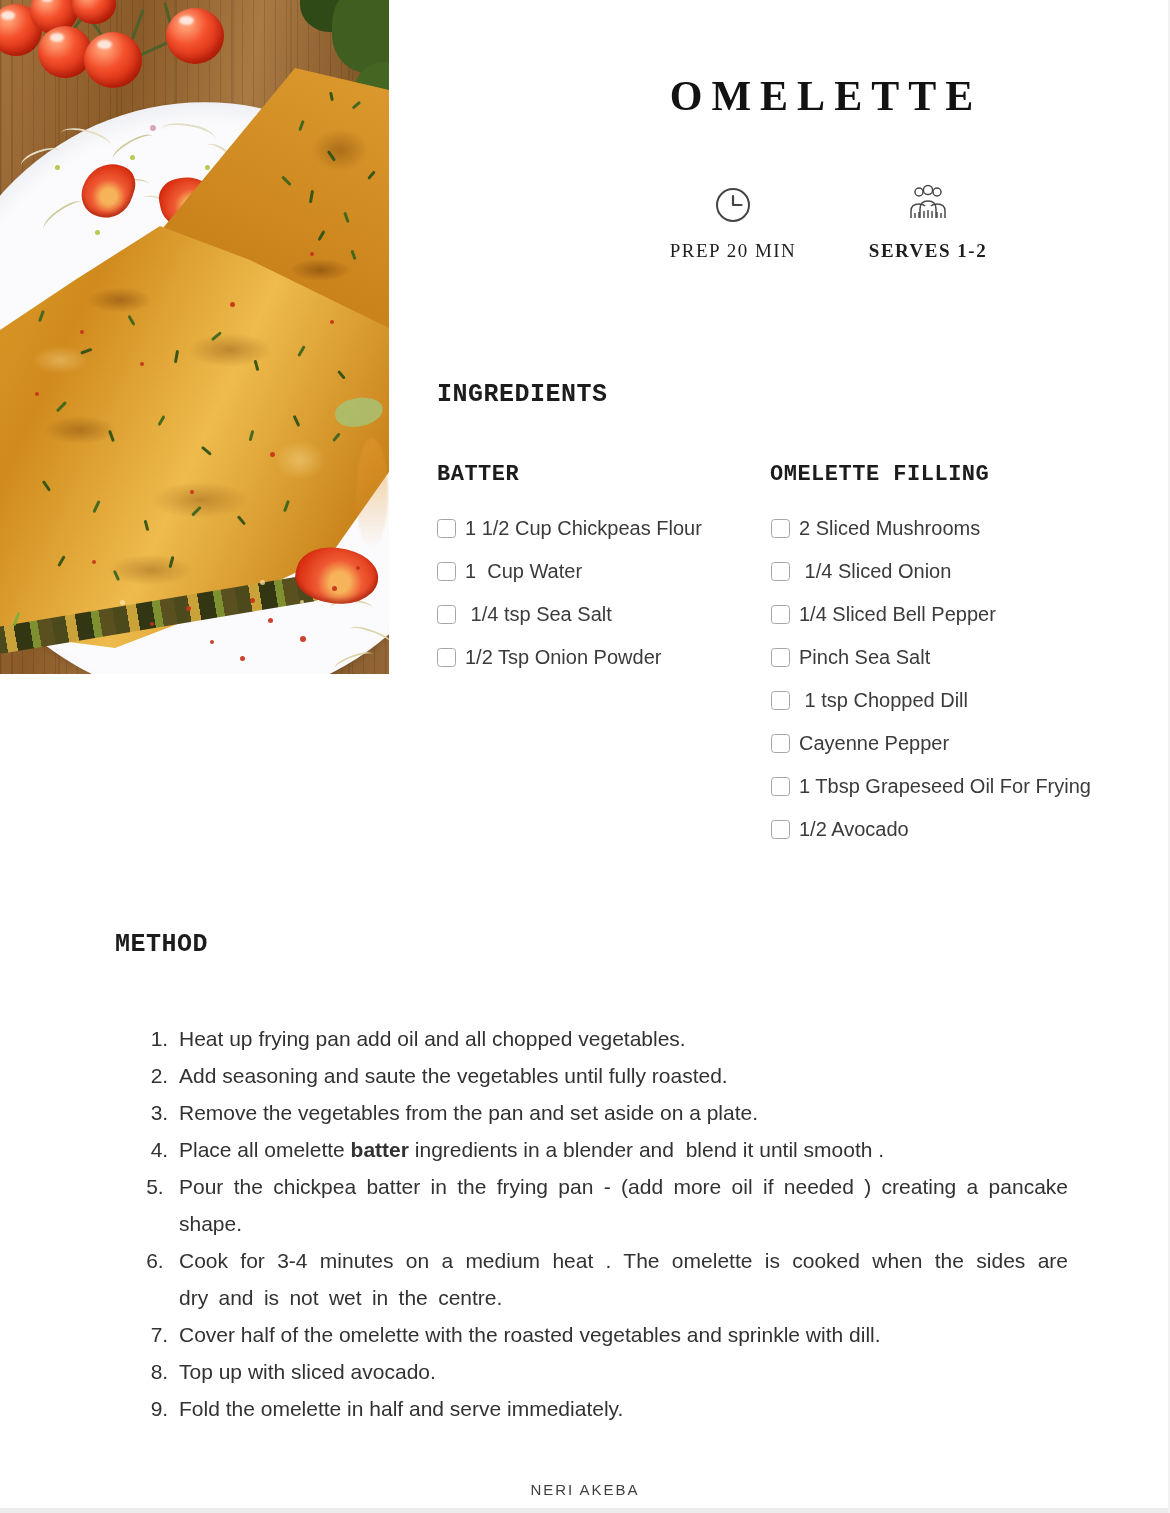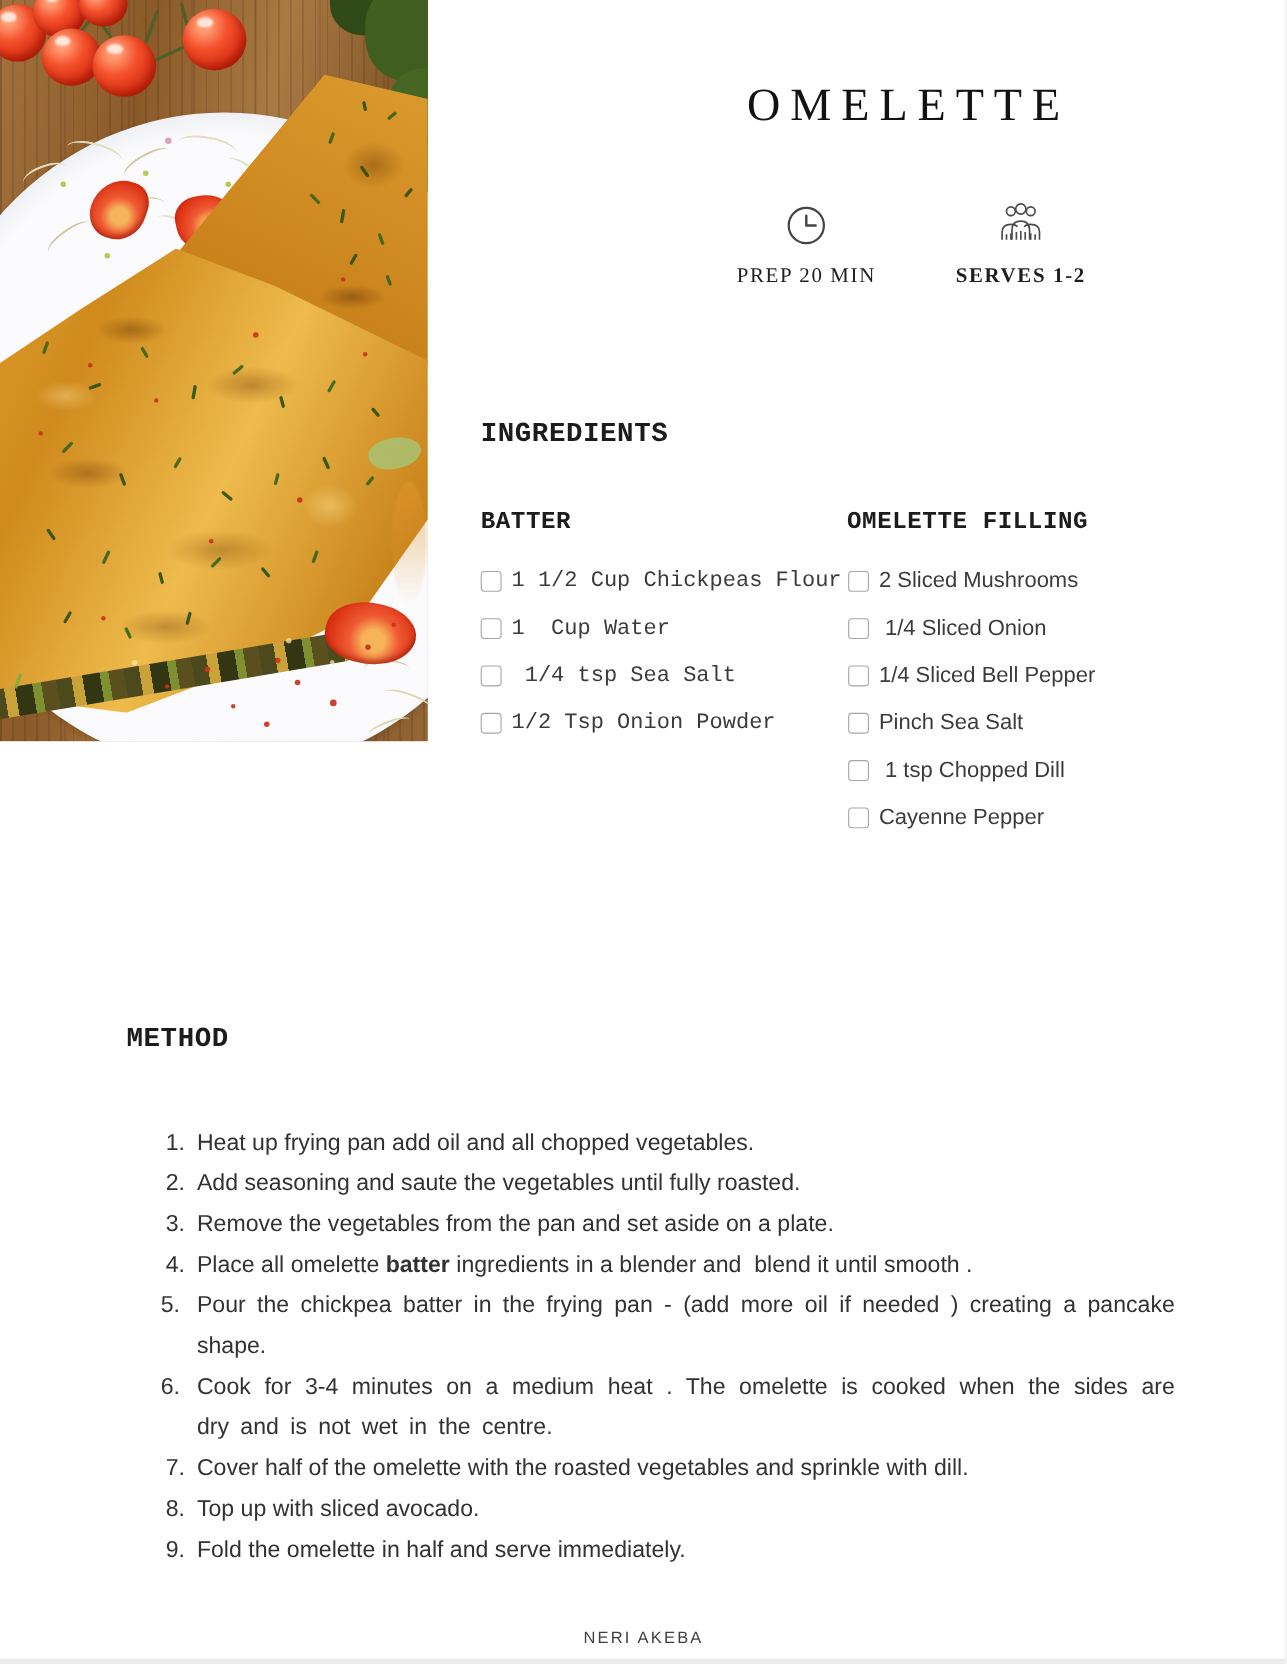--- a/index.html
+++ b/index.html
@@ -52,36 +52,36 @@
       radial-gradient(ellipse 40px 20px at 60px 360px,  rgba(252,228,160,.40), rgba(0,0,0,0) 70%); }
   .filling-band { left:-8px; top:628px; width:335px; height:27px; transform:rotate(-9.5deg); transform-origin:left center;
     border-radius:10px;
     background: repeating-linear-gradient(90deg,#4c4a1c 0 14px,#c9a23a 14px 24px,#323612 24px 40px,#7f9030 40px 48px,#5a4f1e 48px 62px); }
   .smear { background:linear-gradient(180deg, rgba(225,150,45,.55), rgba(225,150,45,0)); border-radius:50%; filter:blur(1px); }
   .avoc { background:#aabf6e; border-radius:45% 55% 50% 50%; opacity:.9; }
 
   
   .serif { font-family:Liberation Mono, monospace; }
   .title { position:absolute; left:650px; top:72px; width:352px; text-align:center;
-    font-family:"Liberation Serif","DejaVu Serif",serif; font-weight:400; font-size:42px;
+    font-family:"Liberation Serif","DejaVu Serif",serif; font-weight:700; font-size:42px;
     letter-spacing:9px; color:#121212; }
   .meta-block { position:absolute; width:166px; display:flex; flex-direction:column; align-items:center; }
   .meta-prep   { left:650px; top:186px; }
   .meta-serves { left:845px; top:184px;font-weight:bold; }
   .meta-label { margin-top:16px; font-family:"Liberation Serif","DejaVu Serif",serif;
     font-size:19px; letter-spacing:1.5px; color:#1e1e1e; white-space:nowrap; }
   .meta-icon svg { display:block; }
 
   .h-ingredients { position:absolute; left:437px; top:380px; font-size:25px; font-weight:700;
     letter-spacing:0.5px; color:#1c1c1c; }
   .h-col { position:absolute; top:462px; font-size:22px; font-weight:700; letter-spacing:0.5px; color:#1c1c1c; }
   .h-batter { left:437px; } .h-filling { left:770px; }
 
   .checklist { position:absolute; top:517px; }
-  .list-batter { left:437px; width:330px;font-family:Liberation Mono, monospace; }
+  .list-batter { left:437px; width:330px; }
   .list-filling { left:771px; width:395px; }
   .check-item { display:flex; align-items:center; height:23px; margin-bottom:20px; }
   .list-batter .check-item:nth-child(5) { margin-top:10px; }
   .checkbox { width:19px; height:19px; border:1.6px solid #a6a6a6; border-radius:3.5px;
     background:#fff; margin-right:9px; flex-shrink:0; }
   .check-label { font-size:20px; color:#3b3b3b; white-space:pre; }
 
   .h-method { position:absolute; left:115px; top:930px; font-size:25px; font-weight:700;
     letter-spacing:0.5px; color:#1c1c1c; }
   .method { position:absolute; left:133px; top:1004px; width:951px; }
@@ -285,20 +285,28 @@
       <span class="check-label">Pinch Sea Salt</span>
     </div>
     <div class="check-item">
       <span class="checkbox"></span>
       <span class="check-label"> 1 tsp Chopped Dill</span>
     </div>
     <div class="check-item">
       <span class="checkbox"></span>
       <span class="check-label">Cayenne Pepper</span>
     </div>
+    <div class="check-item">
+      <span class="checkbox"></span>
+      <span class="check-label">1 Tbsp Grapeseed Oil For Frying</span>
+    </div>
+    <div class="check-item">
+      <span class="checkbox"></span>
+      <span class="check-label">1/2 Avocado</span>
+    </div>
   </div>
 
   <div class="h-method serif">METHOD</div>
   <div class="method">
     <ol>
       <li><span>Heat up frying pan add oil and all chopped vegetables.</span></li>
       <li><span>Add seasoning and saute the vegetables until fully roasted.</span></li>
       <li><span>Remove the vegetables from the pan and set aside on a plate.</span></li>
       <li><span>Place all omelette </span><span class="b">batter</span><span> ingredients in a blender and  blend it until smooth .</span></li>
       <li class="spread"><span>Pour the chickpea batter in the frying pan - (add more oil if needed ) creating a pancake shape.</span></li>

